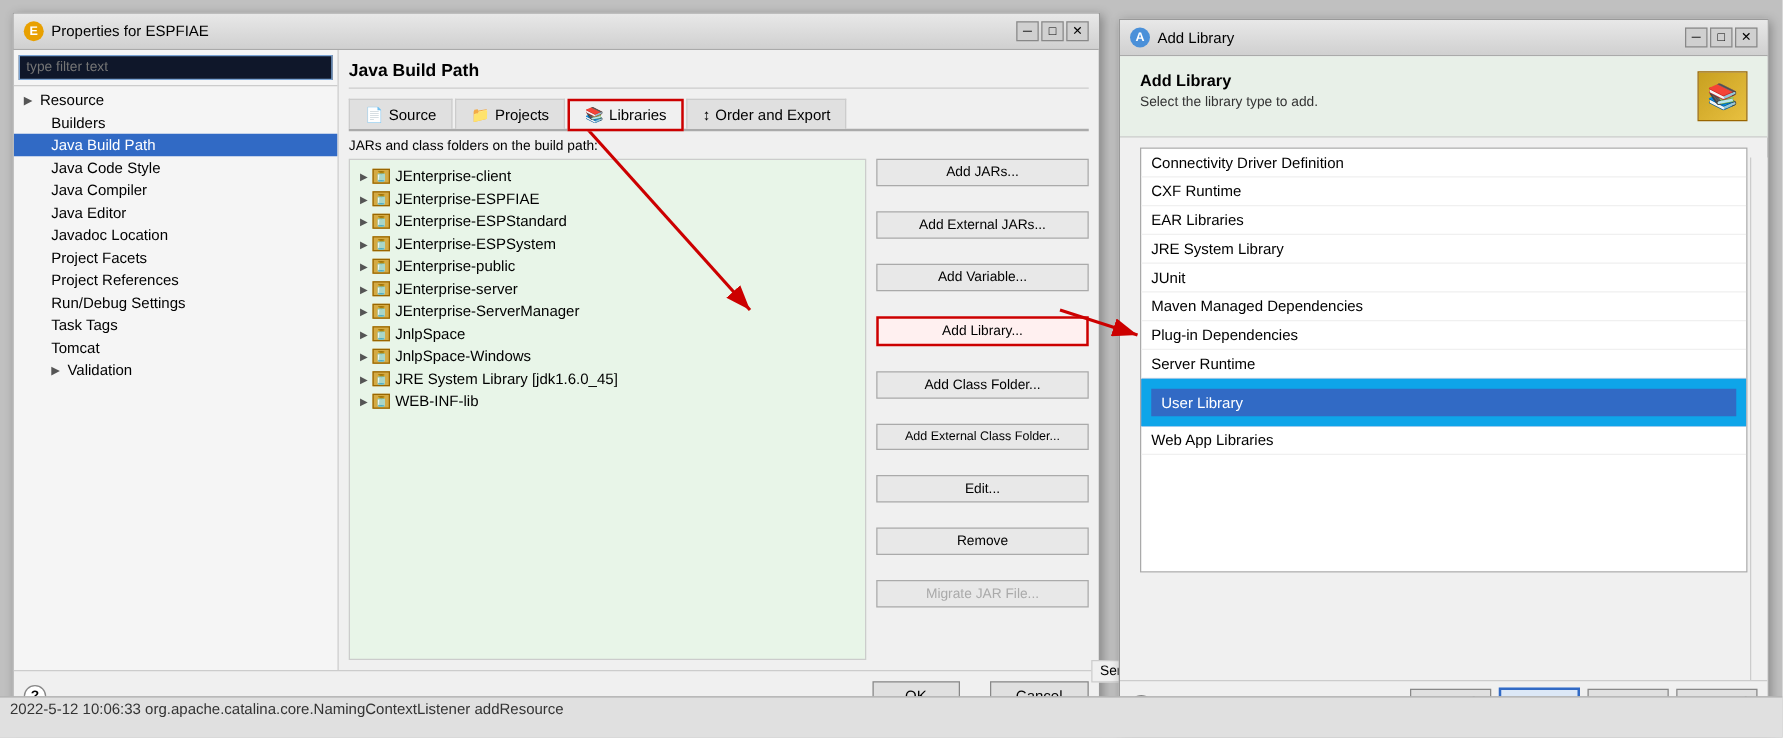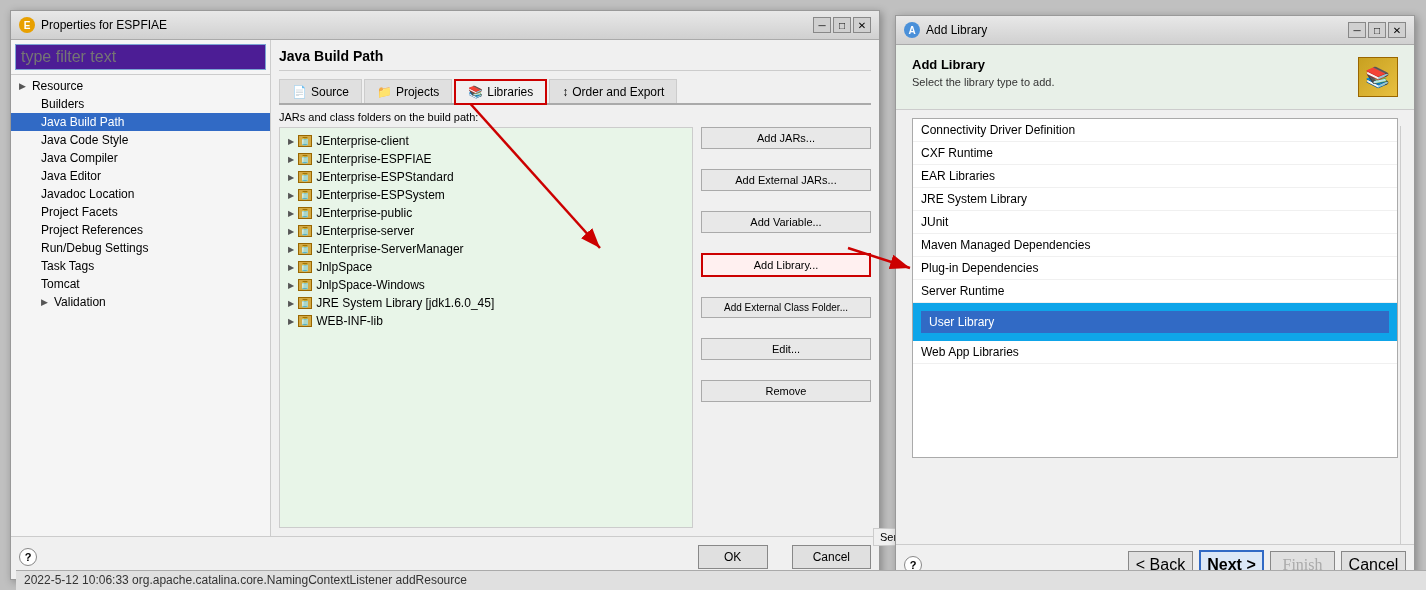--- a/index.html
+++ b/index.html
@@ -61,22 +61,22 @@
       flex-direction: column;
     }
     .filter-box {
       padding: 4px;
       border-bottom: 1px solid #ccc;
     }
     .filter-input {
       width: 100%;
       padding: 3px 5px;
       border: 1px solid #7ba4d4;
-      background: #4c1d95;
-      font-size: 16px;
+      background: #0f172a;
+      font-size: 11px;
       color: #888;
     }
     .sidebar-tree {
       flex: 1;
       overflow-y: auto;
       padding: 2px 0;
     }
     .tree-item {
       padding: 2px 8px 2px 20px;
       cursor: pointer;
@@ -271,23 +271,23 @@
     .arrow-overlay {
       position: absolute;
       top: 0; left: 0;
       width: 100%; height: 100%;
       pointer-events: none;
     }
 
     .statusbar {
       position: absolute;
       bottom: 0;
-      left: 16px;
+      left: 0;
       right: 0;
-      height: 20px;
+      height: 33px;
       background: #e0e0e0;
       border-top: 1px solid #aaa;
       font-size: 10px;
       color: #333;
       padding: 2px 8px;
       overflow: hidden;
     }
 
     .help-icon {
       width: 18px; height: 18px;
@@ -447,23 +447,25 @@
             <span class="jar-icon">🫙</span>
             <span>WEB-INF-lib</span>
           </div>
         </div>
 
         <div class="buttons-panel">
           <button class="action-btn">Add JARs...</button>
           <button class="action-btn">Add External JARs...</button>
           <button class="action-btn">Add Variable...</button>
           <button class="action-btn" style="border: 2px solid #cc0000; background: #fff0f0;">Add Library...</button>
+          <button class="action-btn">Add Class Folder...</button>
           <button class="action-btn" style="font-size:10px;">Add External Class Folder...</button>
           <button class="action-btn">Edit...</button>
           <button class="action-btn">Remove</button>
+          <button class="action-btn disabled">Migrate JAR File...</button>
         </div>
       </div>
     </div>
   </div>
 
   <div class="dialog-footer">
     <div class="help-icon">?</div>
     <div class="footer-buttons">
       <button class="footer-btn">OK</button>
       <button class="footer-btn">Cancel</button>

